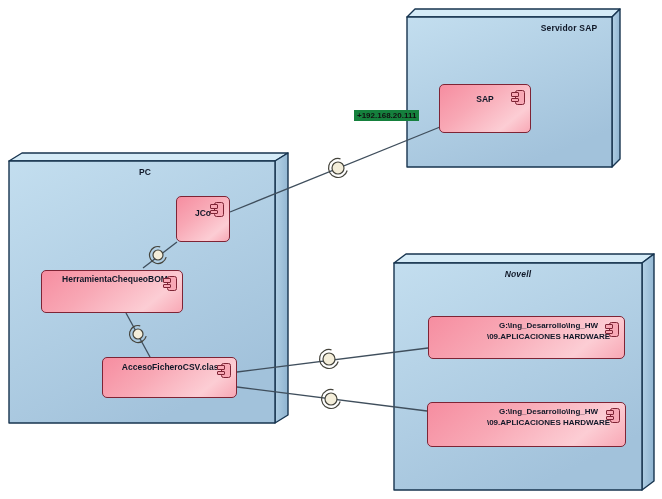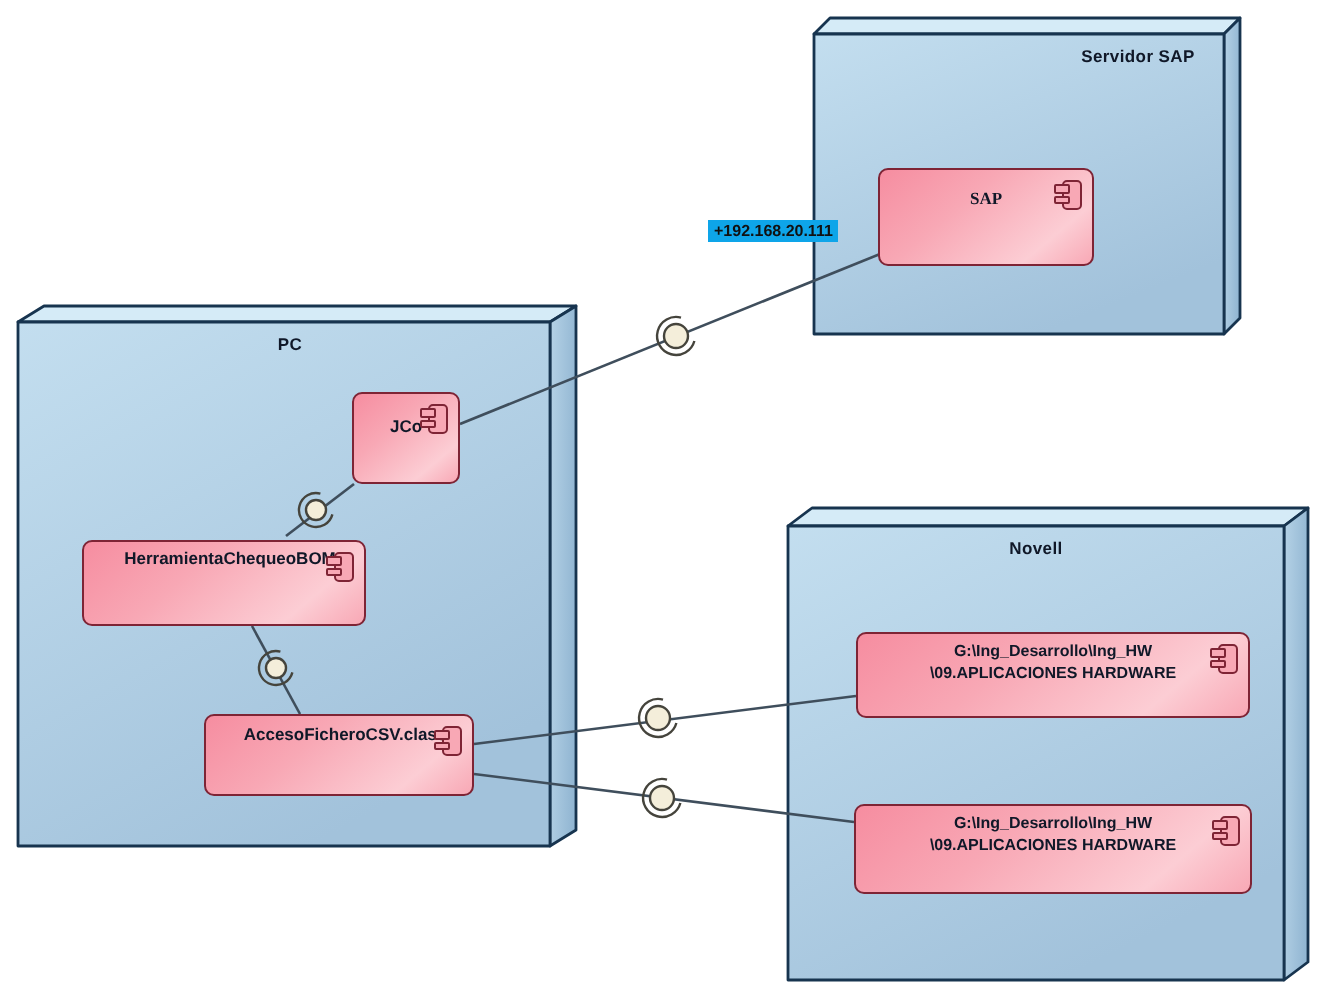--- a/index.html
+++ b/index.html
@@ -22,37 +22,37 @@
     display:flex; flex-direction:column; justify-content:flex-start;
     color:var(--text,#101828); font-weight:bold;
   }
   .component .comp-text { width:100%; text-align:center; }
   .comp-line { font-size:8px; line-height:10.5px; white-space:pre; text-align:center; }
   .comp-line.single { font-size:8.5px; }
   .comp-text.pad-sap   { padding-top:9px;  padding-right:14px; }
   .comp-text.pad-jco   { padding-top:11px; padding-right:12px; }
   .comp-text.pad-hcb   { padding-top:3px;  padding-right:16px; text-align:left; padding-left:3px; }
   .comp-text.pad-afc   { padding-top:4px;  padding-right:16px; text-align:left; padding-left:3px; }
-  .comp-text.pad-file  { padding-top:4px; }
+  .comp-text.pad-file  { padding-top:4px;margin-left:22px; }
 
   .comp-icon {
     position:absolute; top:5px; right:5px; width:10px; height:15px;
     border:1.5px solid var(--comp-border,#7e2435); border-radius:2.5px;
     background:var(--comp-fill,#f8a8b5); box-sizing:border-box;
   }
   .comp-icon::before, .comp-icon::after {
     content:""; position:absolute; left:-5px; width:6px; height:2.5px;
     border:1.5px solid var(--comp-border,#7e2435); border-radius:1px;
     background:var(--comp-fill,#f8a8b5);
   }
   .comp-icon::before { top:1px; }
   .comp-icon::after  { top:6.5px; }
 
   .conn-label {
-    position:absolute; background:#0ea5e9; color:#111111;
+    position:absolute; background:#15803d; color:#111111;
     font-size:8px; font-weight:bold; padding:1px 3px; white-space:nowrap;
   }
 </style>
 </head>
 <body>
 
 <div class="canvas">
   <svg id="diagram-svg" width="662" height="499">
       <defs>
         <linearGradient id="gradFace" x1="0" y1="0" x2="0.55" y2="1">
@@ -101,23 +101,23 @@
       </g>
       <g>
         <line x1="237" y1="387" x2="427" y2="411" stroke="#3f4e5c" stroke-width="1.3"></line>
         <path d="M 340.2 401.5 A 9.5 9.5 0 1 1 333.5 389.8" fill="none" stroke="#45443c" stroke-width="1.2"></path>
         <circle cx="331" cy="399" r="6" fill="#f4eeda" stroke="#45443c" stroke-width="1.2"></circle>
       </g>
     </svg>
   <div id="overlay">
       <div class="node-label" style="left: 407px; top: 23px; width: 236px; padding-left: 44px;">Servidor SAP</div>
       <div class="node-label" style="left: 9px; top: 167px; width: 272px;">PC</div>
-      <div class="node-label" style="left: 394px; top: 269px; width: 248px;">Novell</div>
+      <div class="node-label" style="left: 394px; top: 269px; width: 248px; font-style: italic;">Novell</div>
       <div class="conn-label" style="left: 354px; top: 110px;">+192.168.20.111</div>
-      <div class="component" style="left: 439px; top: 84px; width: 108px; height: 49px; font-family: Liberation Serif, serif;">
+      <div class="component" style="left: 439px; top: 84px; width: 92px; height: 49px;">
         <div class="comp-text pad-sap">
           <div class="comp-line single">SAP</div>
         </div>
         <div class="comp-icon"></div>
       </div>
       <div class="component" style="left: 176px; top: 196px; width: 54px; height: 46px;">
         <div class="comp-text pad-jco">
           <div class="comp-line single">JCo</div>
         </div>
         <div class="comp-icon"></div>

